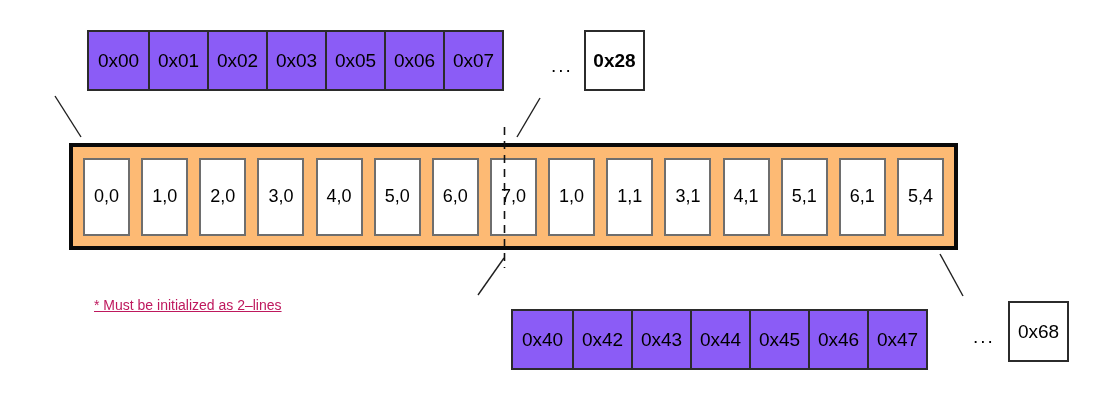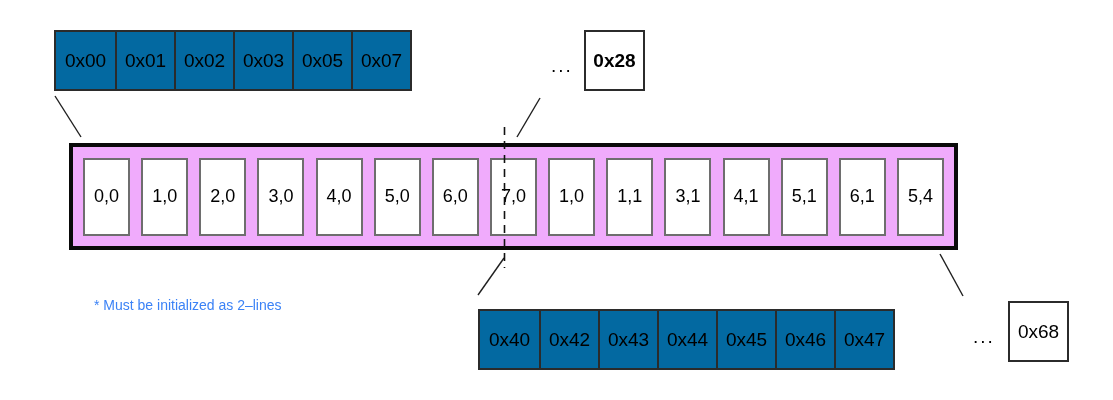--- a/index.html
+++ b/index.html
@@ -11,21 +11,22 @@
     font-family: "Liberation Sans", sans-serif;
     color: #000000;
     overflow: hidden;
   }
 
   
   .hex-row {
     position: absolute;
     display: flex;
     border: 2px solid #2b2b2b;
-    background: #0369a1;
+    background: #8b5cf6;
+    margin-left: 33px;
   }
   .hex-cell {
     width: 59px;
     height: 57px;
     display: flex;
     align-items: center;
     justify-content: center;
     font-size: 19px;
     border-left: 2px solid #2b2b2b;
     box-sizing: border-box;
@@ -59,21 +60,21 @@
   #bottom-ellipsis { left: 973px; top: 326px; }
 
   
   .buffer-box {
     position: absolute;
     left: 69px;
     top: 143px;
     width: 861px;
     height: 99px;
     border: 4px solid #0a0a0a;
-    background: #f0abfc;
+    background: #fdba74;
     display: flex;
     align-items: center;
     justify-content: space-between;
     padding: 0 10px;
     gap: 9px;
   }
   .buffer-cell {
     flex: none;
     width: 43px;
     height: 74px;
@@ -83,21 +84,22 @@
     justify-content: center;
     font-size: 18px;
     background: #ffffff;
   }
 
   .note {
     position: absolute;
     left: 94px;
     top: 297px;
     font-size: 14px;
-    color: #3b82f6;
+    color: #be185d;
+    text-decoration: underline;
   }
 
   .overlay {
     position: absolute;
     left: 0; top: 0;
     width: 1113px;
     height: 400px;
     pointer-events: none;
   }
 </style>
@@ -105,20 +107,21 @@
 <body>
 
 <div class="canvas">
 
   <div class="hex-row" id="top-row">
     <div class="hex-cell">0x00</div>
     <div class="hex-cell">0x01</div>
     <div class="hex-cell">0x02</div>
     <div class="hex-cell">0x03</div>
     <div class="hex-cell">0x05</div>
+    <div class="hex-cell">0x06</div>
     <div class="hex-cell">0x07</div>
   </div>
   <span class="ellipsis" id="top-ellipsis">...</span>
   <div class="hex-box" id="top-last">0x28</div>
 
   <div class="buffer-box">
     <div class="buffer-cell">0,0</div>
     <div class="buffer-cell">1,0</div>
     <div class="buffer-cell">2,0</div>
     <div class="buffer-cell">3,0</div>

